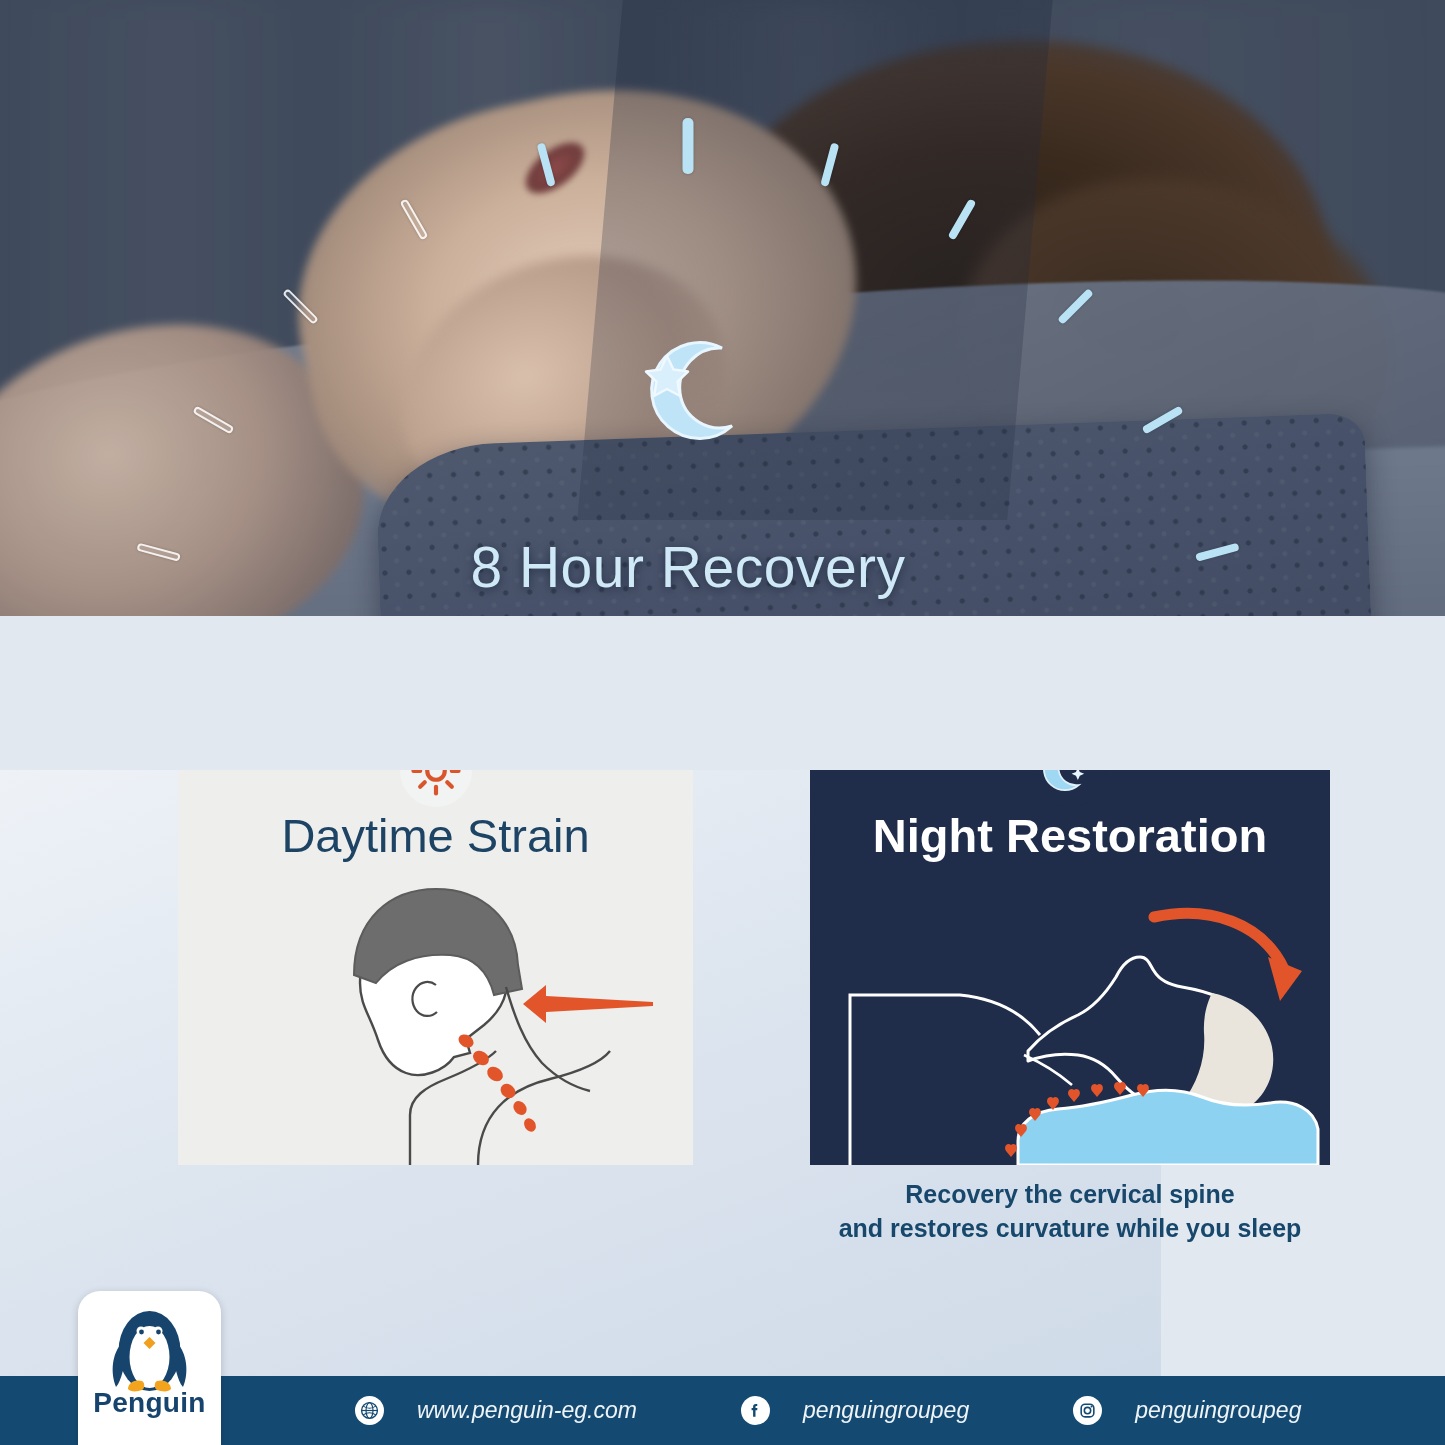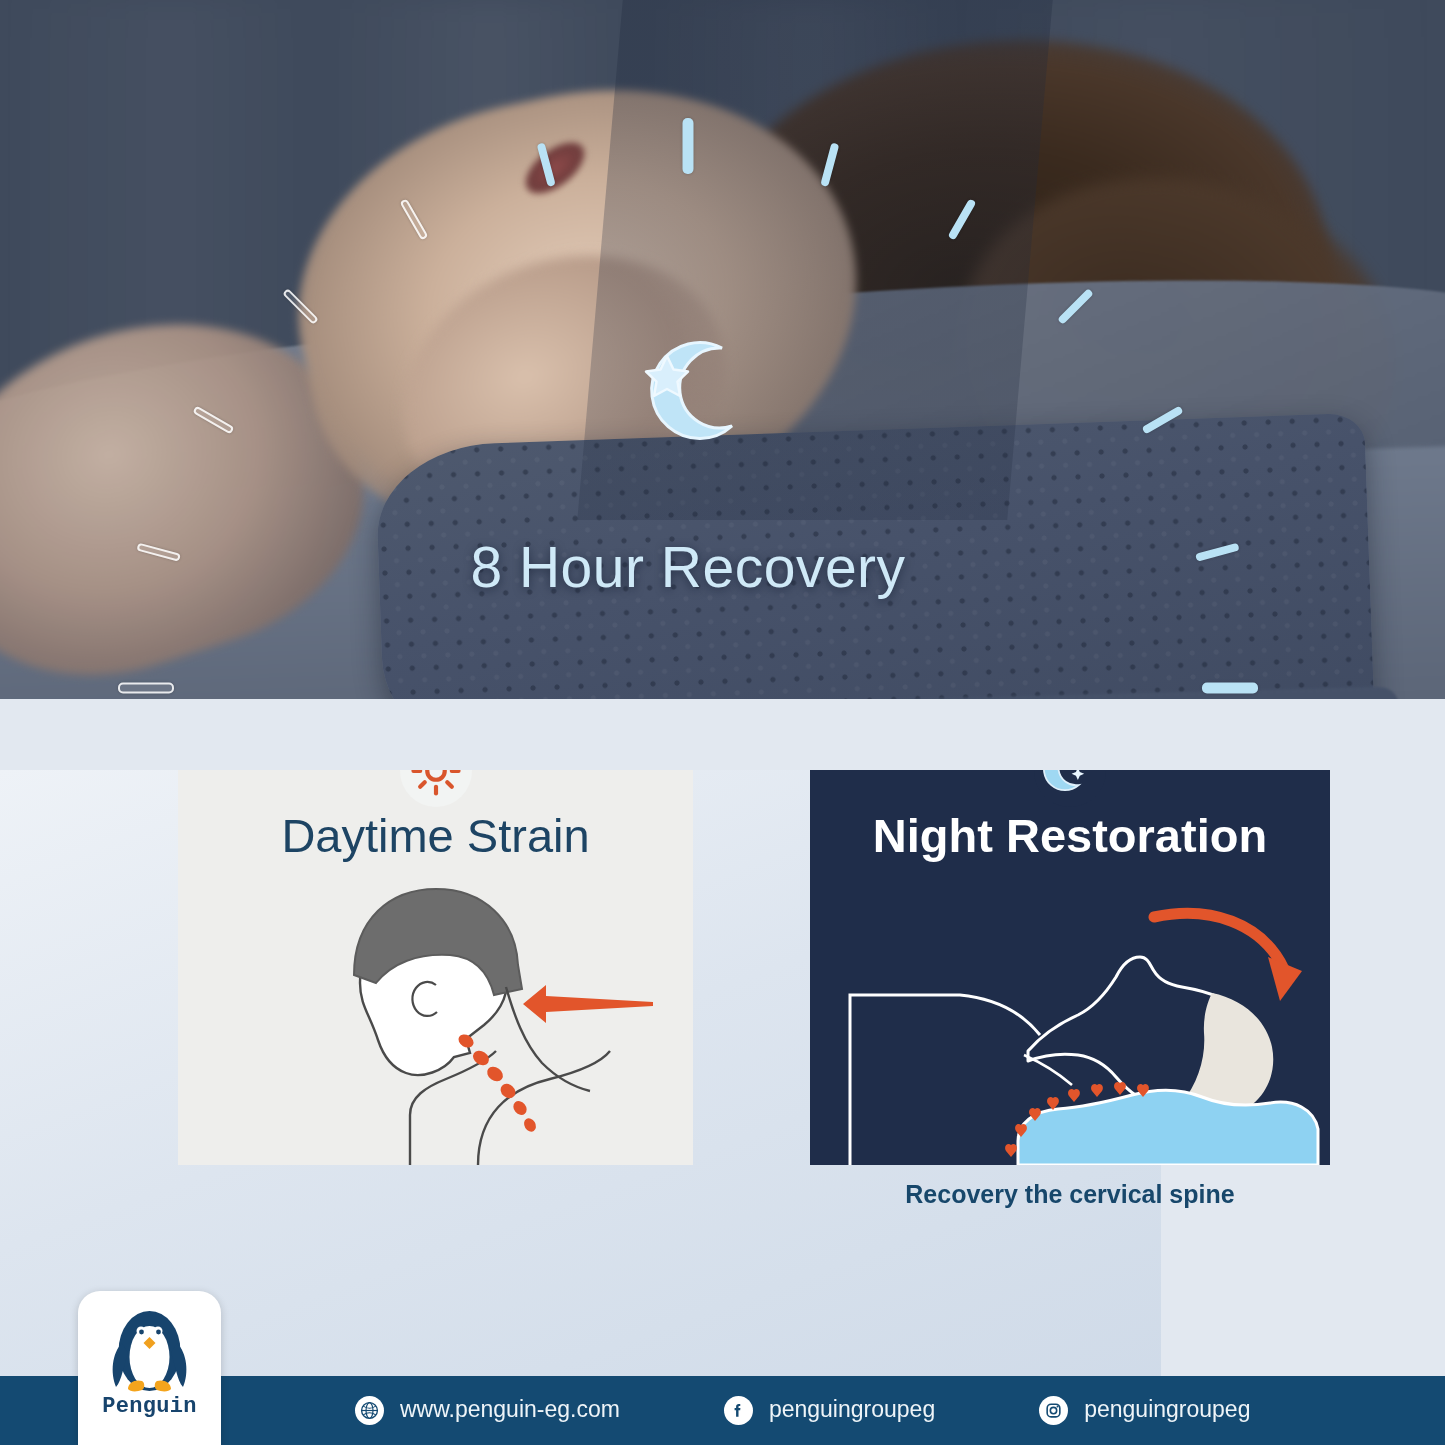--- a/index.html
+++ b/index.html
@@ -13,21 +13,21 @@
   #poster {
     position: relative;
     width: 1445px; height: 1445px;
     overflow: hidden;
   }
 
   
   .hero {
     position: absolute;
     left: 0; top: 0;
-    width: 1445px; height: 699px;
+    width: 1445px; height: 616px;
     overflow: hidden;
     background: #3f4a5c;
   }
   .hero-bg {
     position: absolute; inset: 0;
     background:
       linear-gradient(170deg, rgba(88,100,120,0.55) 0%, rgba(60,72,92,0.4) 45%, rgba(45,56,76,0.75) 100%),
       linear-gradient(100deg, #5b6678 0%, #55606f 18%, #4b5667 34%, #49soccer 34%, #46506080 100%),
       #4e5869;
   }
@@ -254,35 +254,34 @@
     width: 143px; height: 154px;
     background: #ffffff;
     border-radius: 22px 22px 0 0;
     box-shadow: 0 2px 8px rgba(0,0,0,0.18);
     overflow: hidden;
   }
   .logo-word {
     position: absolute;
     left: 0; bottom: 26px; width: 100%;
     text-align: center;
-    font-size: 22px;
+    font-size: 28px;
     font-weight: 700;
     color: #17446d;
     letter-spacing: 0.3px;
-    font-family: Liberation Mono, monospace;
   }
   .footer-items {
     position: absolute;
     left: 355px; top: 1376px;
     width: 1020px; height: 69px;
     display: flex;
     align-items: center;
     gap: 104px;
   }
-  .f-item { display: flex; align-items: flex-start; gap: 16px; }
+  .f-item { display: flex; align-items: center; gap: 33px; font-style: italic; }
   .f-icon {
     width: 29px; height: 29px;
     border-radius: 50%;
     background: #ffffff;
     display: flex; align-items: center; justify-content: center;
     flex: 0 0 auto;
   }
   .f-label {
     color: #eef4f8;
     font-size: 23px;
@@ -436,20 +435,21 @@
           <path d="M51 10 l3 7 l7 3 l-7 3 l-3 7 l-3 -7 l-7 -3 l7 -3 Z" fill="#eaf7ff"></path>
           <path d="M41 28 l2.2 5 l5 2.2 l-5 2.2 l-2.2 5 l-2.2 -5 l-5 -2.2 l5 -2.2 Z" fill="#eaf7ff"></path>
         </svg>
       </div>
     </div>
 
     <div class="caption left">
     </div>
     <div class="caption right">
       <div>Recovery the cervical spine</div>
+      <div>and restores curvature while you sleep</div>
     </div>
   </div>
 
   <div class="footer"></div>
 
   <div class="logo-card">
     <svg viewBox="0 0 143 112" width="143" height="112">
       <ellipse cx="71.5" cy="60" rx="31" ry="40" fill="#17446d"></ellipse>
       <ellipse cx="71.5" cy="66" rx="20" ry="31" fill="#ffffff"></ellipse>
       <path d="M44 52 C34 62 32 82 38 96 C44 90 46 72 50 62 Z" fill="#17446d"></path>

